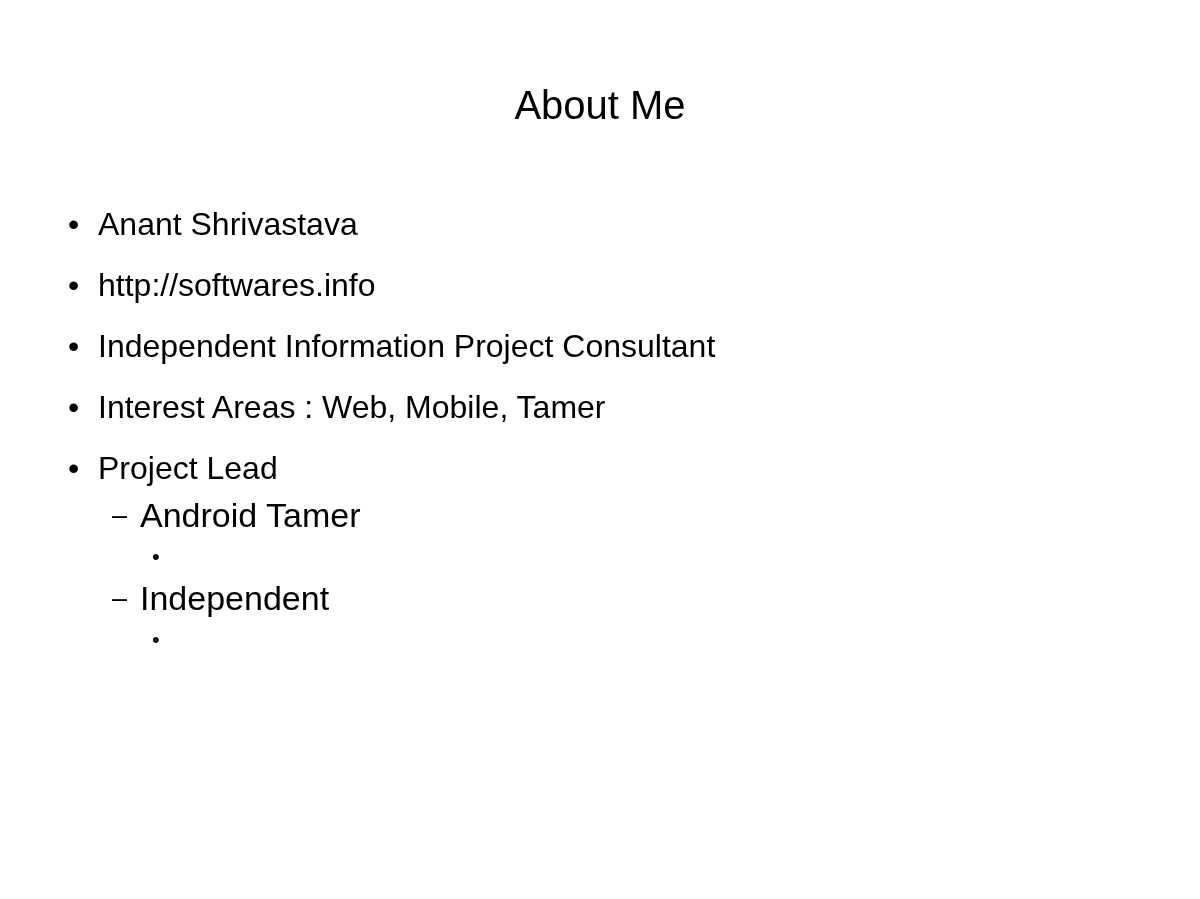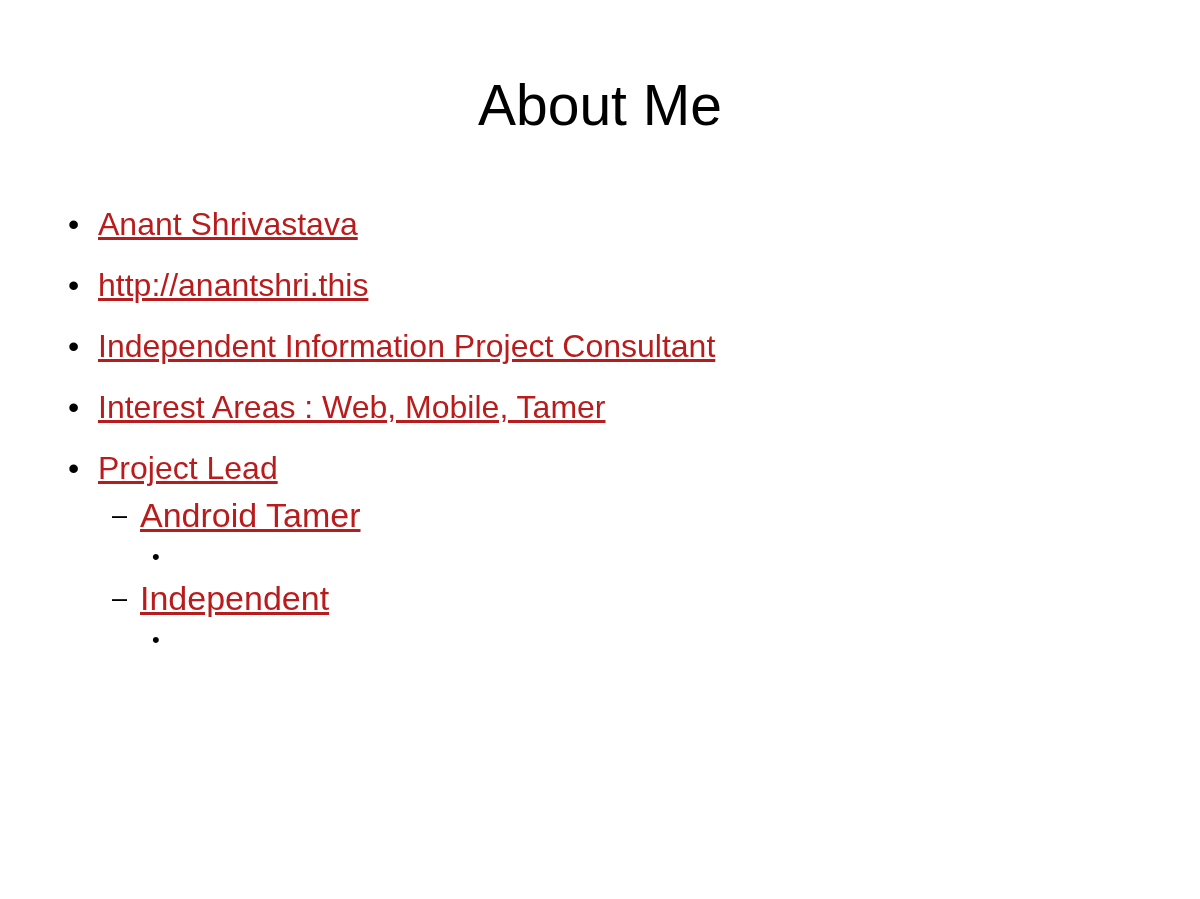--- a/index.html
+++ b/index.html
@@ -23,21 +23,21 @@
     box-sizing: border-box;
   }
 
   
   .slide-title {
     position: absolute;
     left: 0;
     top: 72px;
     width: 1200px;
     text-align: center;
-    font-size: 57px;
+    font-size: 40px;
     line-height: 66px;
     font-weight: 400;
     letter-spacing: 0px;
     color: #000000;
     white-space: pre;
   }
 
   
   .body-area {
     position: absolute;
@@ -54,22 +54,21 @@
 
   .marker {
     flex: 0 0 auto;
     text-align: left;
     color: #000000;
     user-select: none;
   }
 
   .btext {
     flex: 1 1 auto;
-    color: #b91c1c;
-    text-decoration: underline;
+    color: #000000;
   }
 
   
   .lvl1 {
     padding-left: 8px;
     margin-bottom: 24px;
   }
   .lvl1 .marker {
     width: 30px;
     font-size: 32px;
@@ -124,21 +123,21 @@
 
   <div class="body-area">
 
     <div class="bullet-row lvl1">
       <span class="marker">•</span>
       <span class="btext">Anant Shrivastava</span>
     </div>
 
     <div class="bullet-row lvl1">
       <span class="marker">•</span>
-      <span class="btext">http://anantshri.this</span>
+      <span class="btext">http://softwares.info</span>
     </div>
 
     <div class="bullet-row lvl1">
       <span class="marker">•</span>
       <span class="btext">Independent Information Project Consultant</span>
     </div>
 
     <div class="bullet-row lvl1">
       <span class="marker">•</span>
       <span class="btext">Interest Areas : Web, Mobile, Tamer</span>

